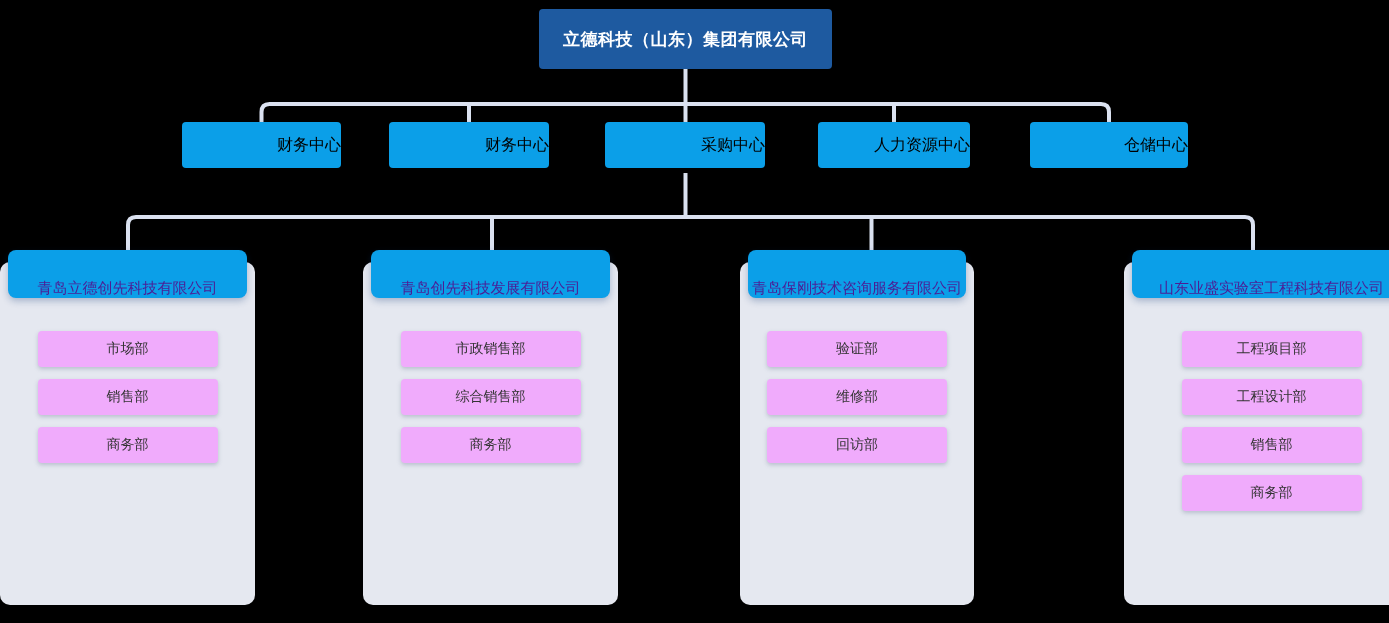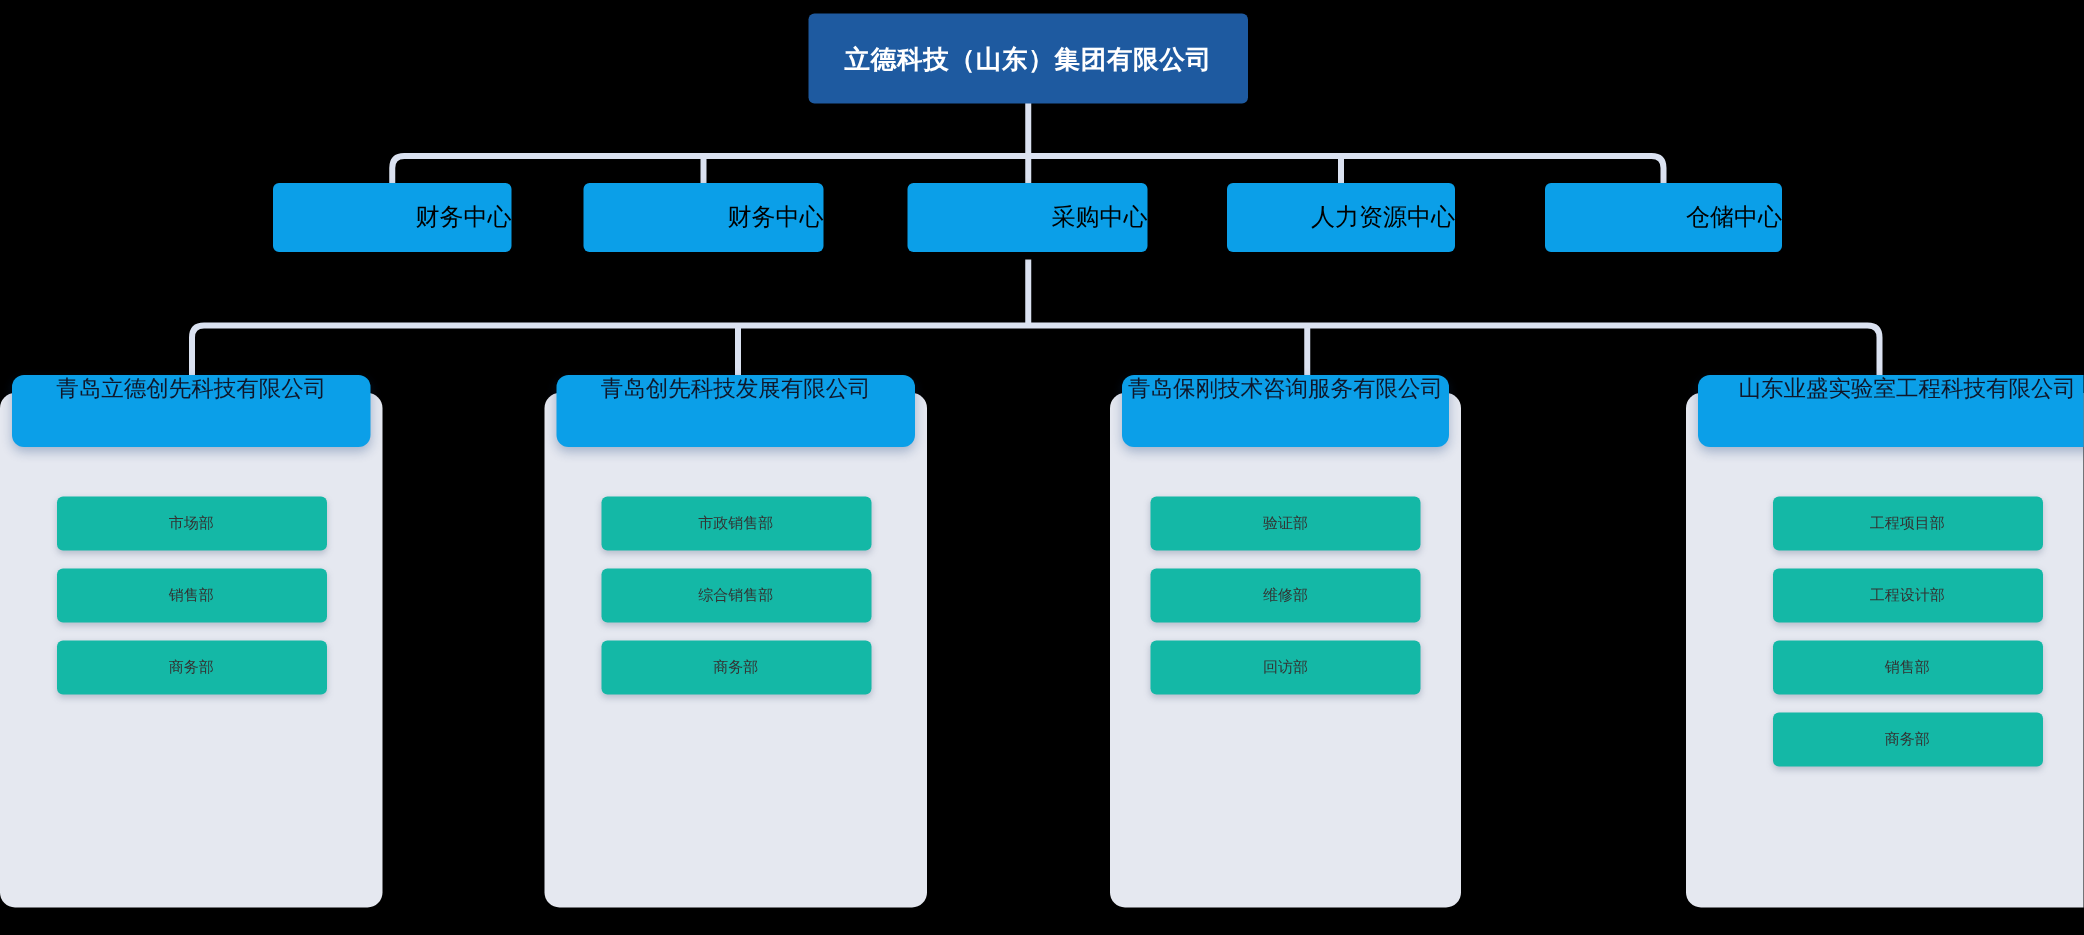--- a/index.html
+++ b/index.html
@@ -52,39 +52,39 @@
   .p1 { left: 0px;    width: 255px; }
   .p2 { left: 363px;  width: 255px; }
   .p3 { left: 740px;  width: 234px; }
   .p4 { left: 1124px; width: 295px; }
 
   .panel-header {
     position: absolute;
     left: 8px; right: 8px; top: -12px; height: 48px;
     background: #0b9fe8;
     border-radius: 8px;
-    color: #0f172a;
+    color: #4c1d95;
     font-size: 15px;
-    display: flex; align-items: flex-start; justify-content: center;
+    display: flex; align-items: flex-end; justify-content: center;
     box-shadow: 0 3px 7px rgba(20,60,120,0.30);
     white-space: nowrap;
   }
 
   .dept-list {
     position: absolute;
     left: 0; right: 0; top: 69px;
     display: flex; flex-direction: column; align-items: center;
     gap: 12px;
   }
   .dept-row {
     width: 180px; height: 36px;
-    background: #14b8a6;
+    background: #f0abfc;
     border-radius: 4px;
     color: #333333;
-    font-size: 10px;
+    font-size: 14px;
     display: flex; align-items: center; justify-content: center;
     box-shadow: 0 2px 4px rgba(100,115,140,0.35);
   }
 </style>
 </head>
 <body>
 
 <div class="stage">
 
   <svg class="connectors" viewBox="0 0 1389 623" xmlns="http://www.w3.org/2000/svg">

